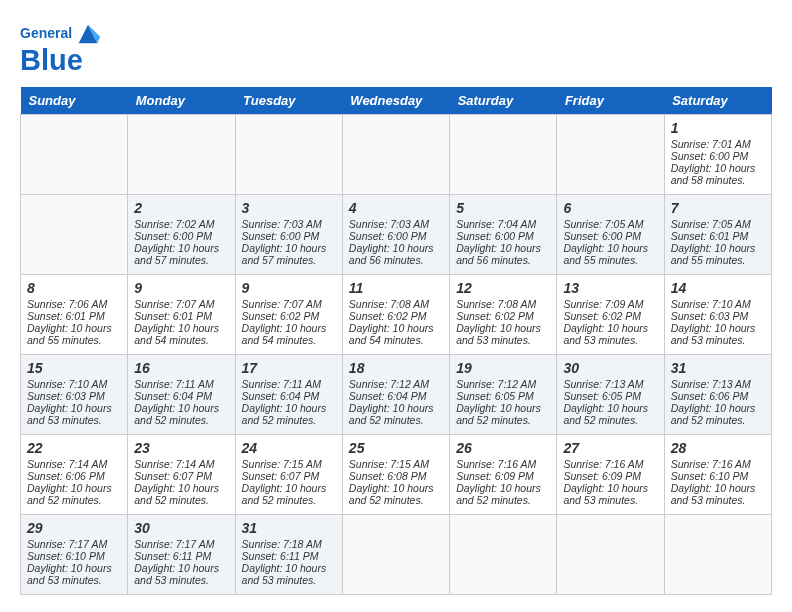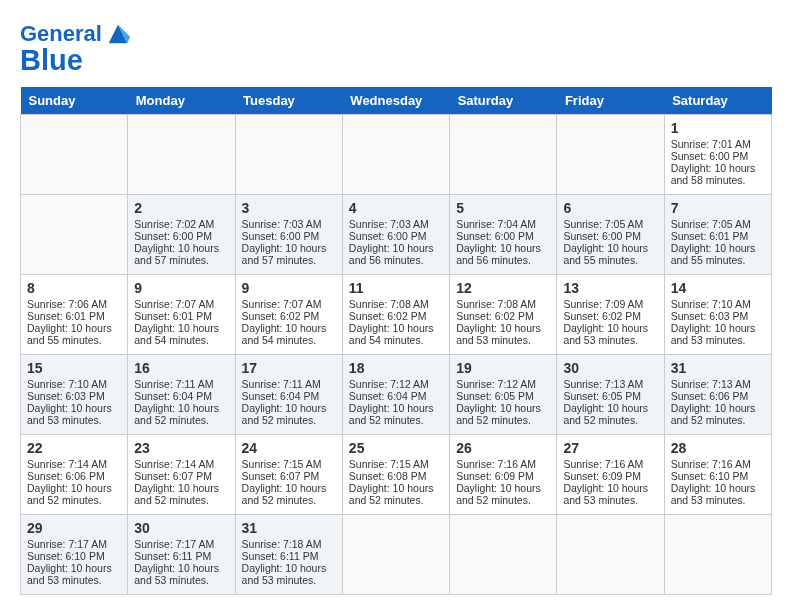--- a/index.html
+++ b/index.html
@@ -14,21 +14,21 @@
       display: flex;
       justify-content: space-between;
       align-items: flex-start;
       margin-bottom: 10px;
     }
     .logo {
       display: flex;
       align-items: center;
     }
     .logo-text {
-      font-size: 22px;
+      font-size: 14px;
       font-weight: bold;
       color: #333;
       line-height: 1.1;
     }
     .logo-text span {
       color: #1565c0;
     }
     .logo-icon {
       width: 28px;
       height: 28px;
@@ -43,20 +43,21 @@
       color: #333;
     }
     .location {
       font-size: 16px;
       color: #555;
     }
     table {
       width: 100%;
       border-collapse: collapse;
       table-layout: fixed;
+      font-style: italic;
     }
     th {
       background-color: #1565c0;
       color: #fff;
       text-align: left;
       padding: 6px 8px;
       font-size: 13px;
       font-weight: bold;
     }
     td {

